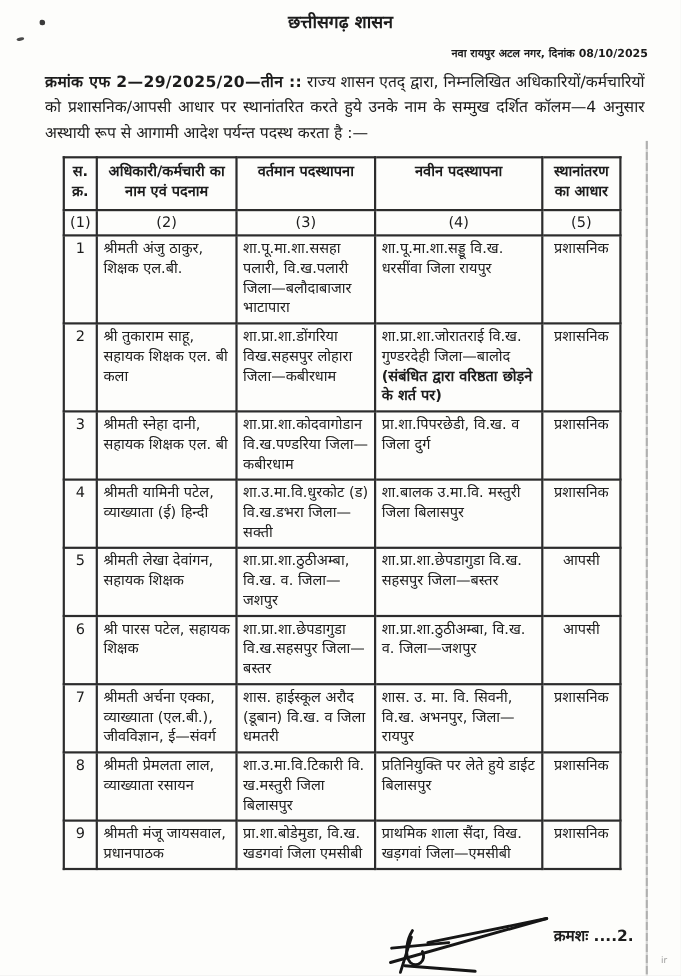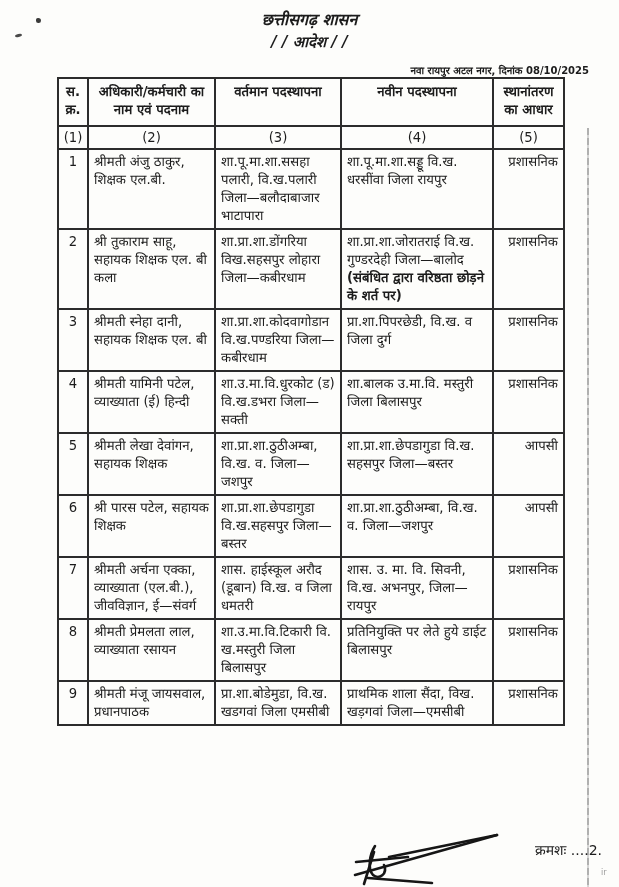--- a/index.html
+++ b/index.html
@@ -7,21 +7,21 @@
   .page{
     position:relative;
     width:619px;height:887px;
     background:#fdfdfb;
     font-family:"DejaVu Sans",sans-serif;
     color:#1c1c1c;
     overflow:hidden;
     box-sizing:border-box;
   }
   
-  .doc-header{padding-top:9px;text-align:center;font-weight:bold;font-style:italic;}
+  .doc-header{padding-top:9px;text-align:center;font-weight:bold;}
   .doc-header .hline{font-size:16px;line-height:22px;}
   .order-heading{font-size:15px;line-height:22px;font-weight:bold;}
   
   .dateline{
     margin-top:10px;
     padding-right:30px;
     text-align:right;
     font-weight:bold;
     font-size:10px;
   }
@@ -53,28 +53,28 @@
     font-weight:bold;
     padding:4px 2px 6px 2px;
   }
   tr.colnum-row td{
     text-align:center;
     font-weight:normal;
     padding:1px 2px;
     line-height:19px;
   }
   td.serial{text-align:center;}
-  td.basis{text-align:right;padding-top:4px;}
+  td.basis{text-align:center;padding-top:4px;}
   .note{font-weight:bold;}
   
   .signature{position:absolute;left:344px;top:826px;}
   .continuation{
     position:absolute;
-    right:17px;top:840px;
-    font-weight:normal;
+    right:43px;top:840px;
+    font-weight:bold;
     font-size:14px;
   }
   
   .scan-line{
     position:absolute;
     left:587px;top:128px;
     width:2px;height:759px;
     background:repeating-linear-gradient(to bottom,#8f8f8f 0 7px,#c4c4c4 7px 10px);
     opacity:.7;
   }
@@ -87,25 +87,28 @@
 
 <div class="page">
 
   <div class="speck1"></div>
   <div class="speck2"></div>
   <div class="scan-line"></div>
   <div class="corner-mark">ir</div>
 
   <div class="doc-header">
     <div class="hline">छत्तीसगढ़ शासन</div>
-    <div class="order-heading">/ / आदेश / /</div>
   </div>
 
   <div class="dateline">नवा रायपुर अटल नगर, दिनांक 08/10/2025</div>
 
+  <div class="intro">
+    <b>क्रमांक एफ 2—29/2025/20—तीन ::</b>
+    <span>राज्य शासन एतद् द्वारा, निम्नलिखित अधिकारियों/कर्मचारियों को प्रशासनिक/आपसी आधार पर स्थानांतरित करते हुये उनके नाम के सम्मुख दर्शित कॉलम—4 अनुसार अस्थायी रूप से आगामी आदेश पर्यन्त पदस्थ करता है :—</span>
+  </div>
 
   <table class="transfer">
     <colgroup>
       <col style="width:30px">
         <col style="width:127px">
         <col style="width:126px">
         <col style="width:152px">
         <col style="width:71px">
     </colgroup>
     <thead>

